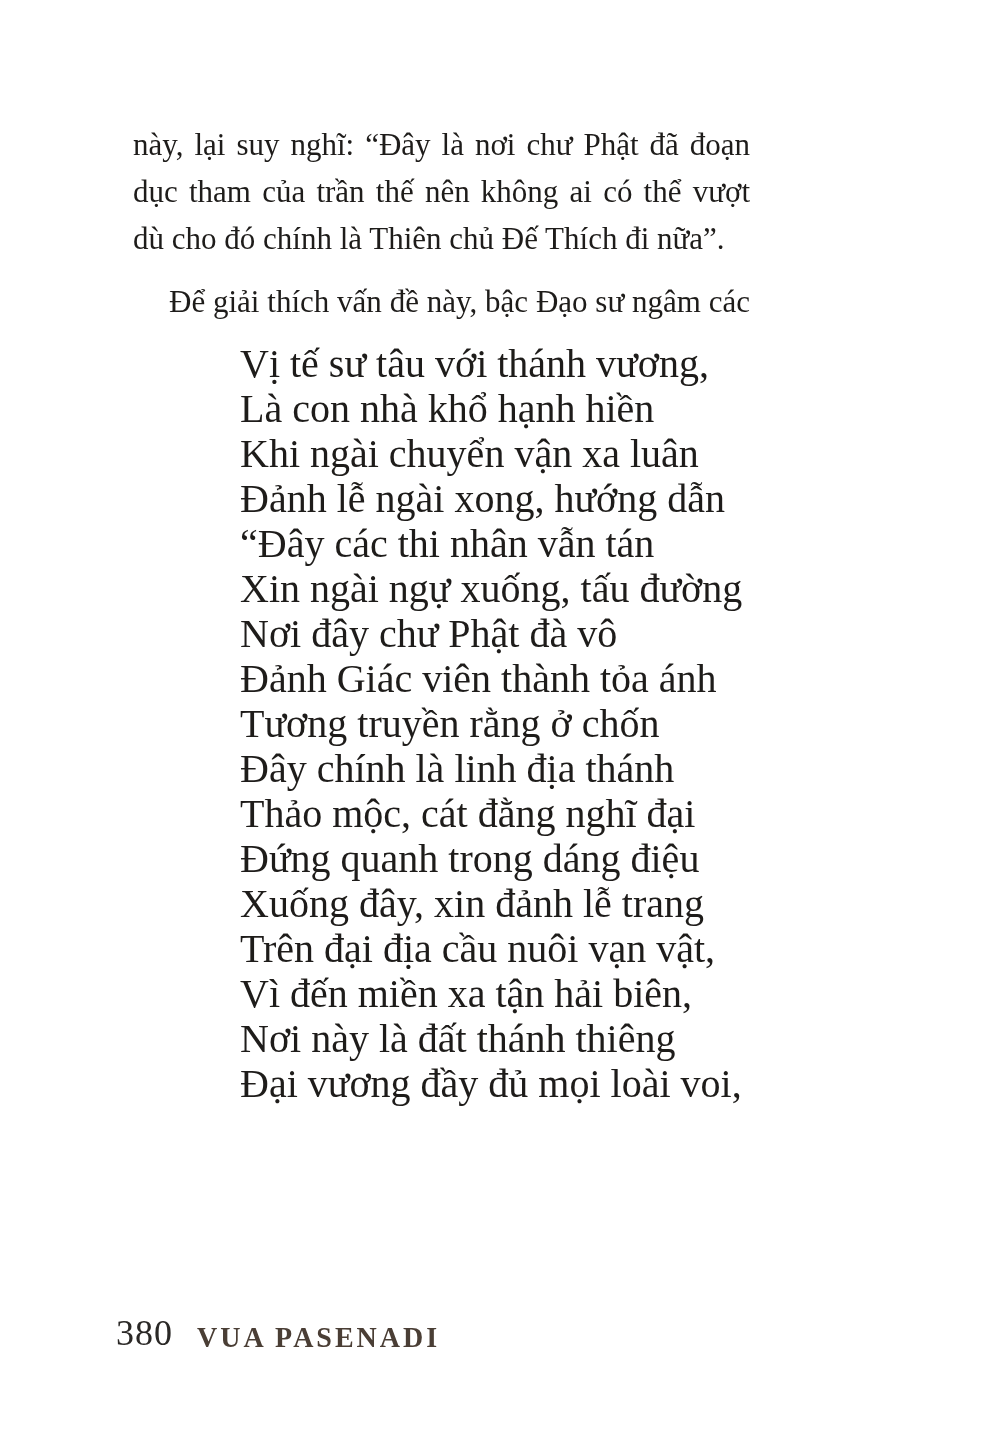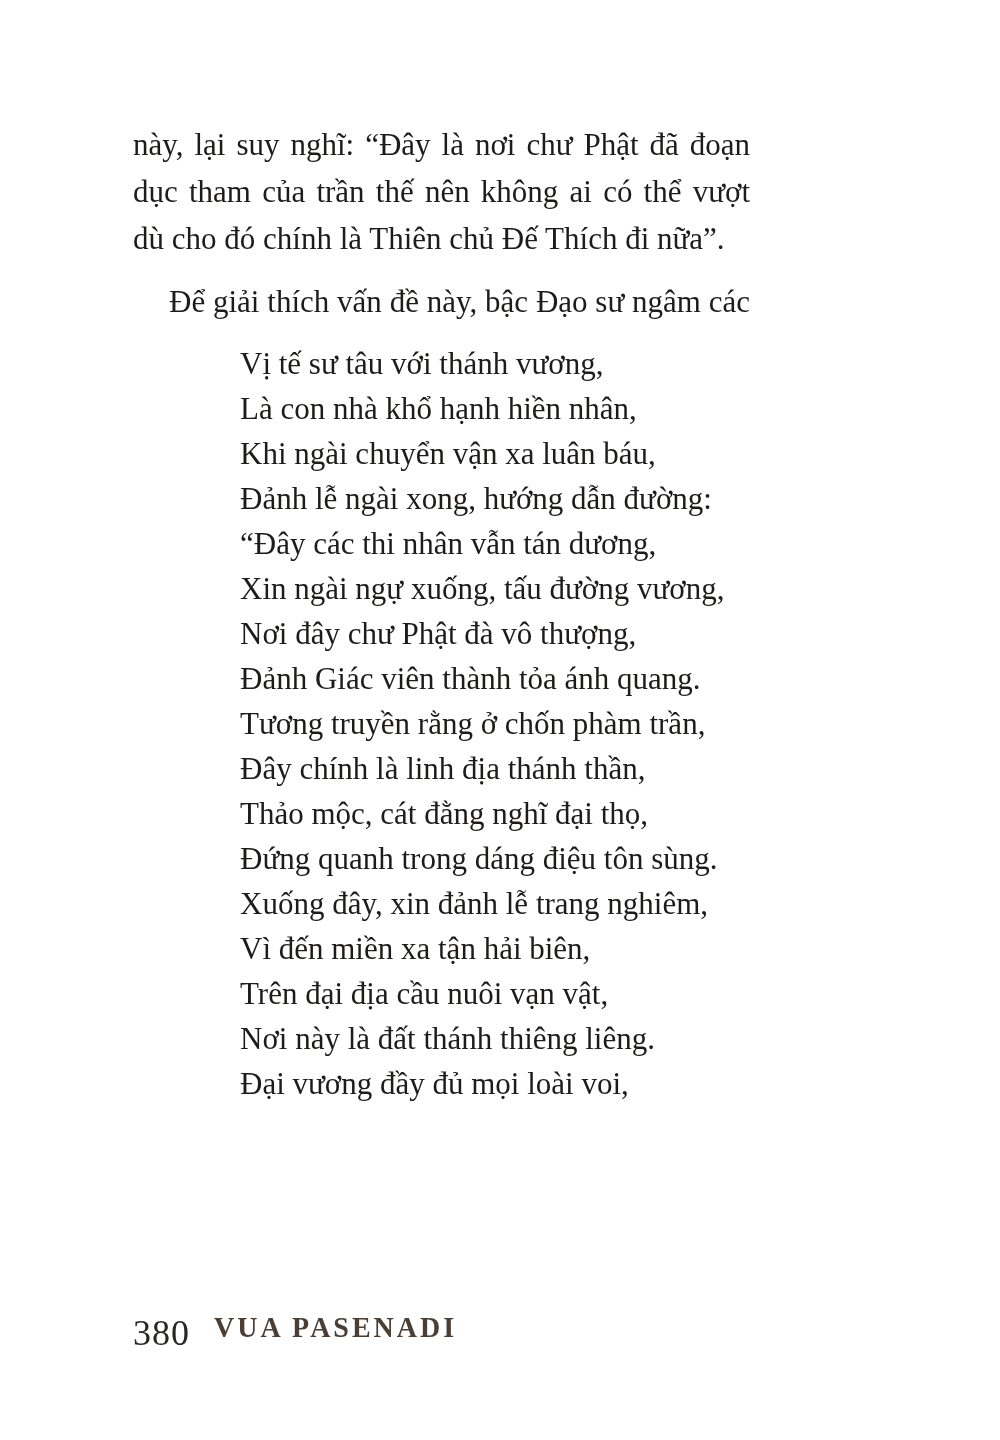--- a/index.html
+++ b/index.html
@@ -50,28 +50,28 @@
   .indent {
     padding-left: 36px;
   }
   .verse {
     margin: 10px 0 0 107px;
   }
   .verse-line {
     line-height: 45px;
     height: 45px;
     overflow: hidden;
-    font-size: 31px;
+    font-size: 40px;
   }
   .footer {
     position: absolute;
-    left: 133px;
+    left: 116px;
     top: 1312px;
     display: flex;
-    align-items: flex-start;
+    align-items: flex-end;
   }
   .page-number {
     font-size: 36px;
     color: #2a2826;
     letter-spacing: 1px;
   }
   .book-title {
     margin-left: 24px;
     font-size: 28px;
     font-weight: bold;
@@ -106,22 +106,22 @@
       <div class="verse-line">Đảnh lễ ngài xong, hướng dẫn đường:</div>
       <div class="verse-line">“Đây các thi nhân vẫn tán dương,</div>
       <div class="verse-line">Xin ngài ngự xuống, tấu đường vương,</div>
       <div class="verse-line">Nơi đây chư Phật đà vô thượng,</div>
       <div class="verse-line">Đảnh Giác viên thành tỏa ánh quang.</div>
       <div class="verse-line">Tương truyền rằng ở chốn phàm trần,</div>
       <div class="verse-line">Đây chính là linh địa thánh thần,</div>
       <div class="verse-line">Thảo mộc, cát đằng nghĩ đại thọ,</div>
       <div class="verse-line">Đứng quanh trong dáng điệu tôn sùng.</div>
       <div class="verse-line">Xuống đây, xin đảnh lễ trang nghiêm,</div>
+      <div class="verse-line">Trên đại địa cầu nuôi vạn vật,</div>
       <div class="verse-line">Vì đến miền xa tận hải biên,</div>
-      <div class="verse-line">Trên đại địa cầu nuôi vạn vật,</div>
       <div class="verse-line">Nơi này là đất thánh thiêng liêng.</div>
       <div class="verse-line">Đại vương đầy đủ mọi loài voi,</div>
     </div>
 
   </div>
 
   <div class="footer">
     <span class="page-number">380</span>
     <span class="book-title">VUA PASENADI</span>
   </div>

